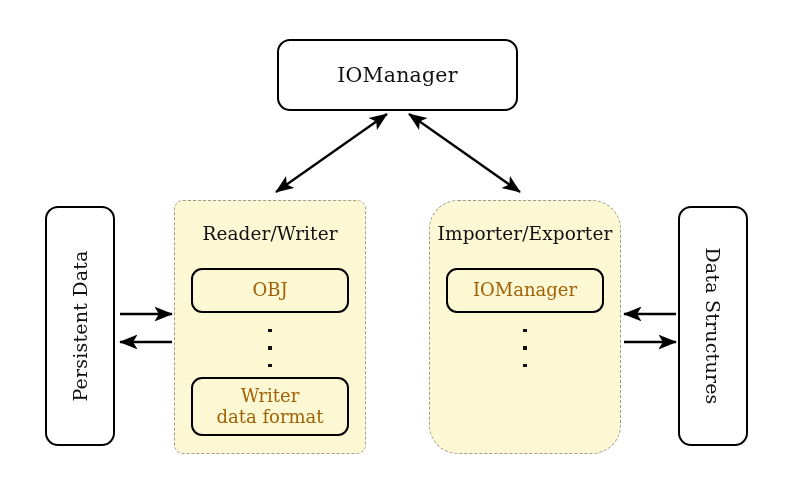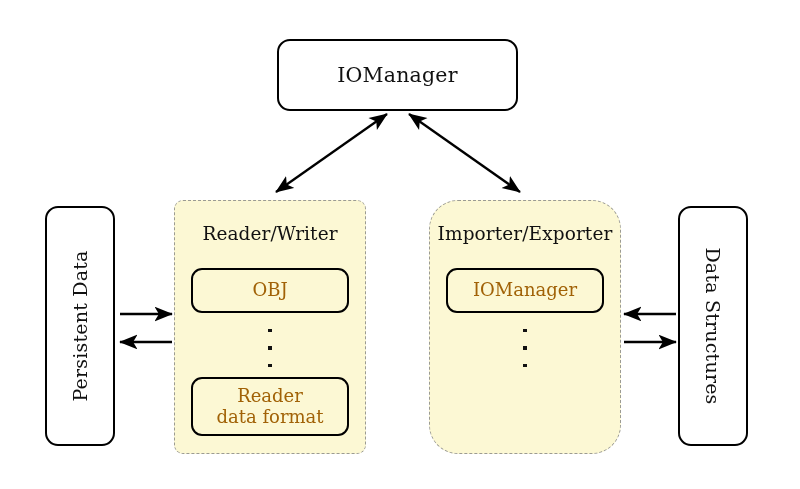--- a/index.html
+++ b/index.html
@@ -195,21 +195,21 @@
     </div>
 
     <div class="vdots">
       <i></i>
         <i></i>
         <i></i>
     </div>
 
     <div class="inner-box bottom">
       <span>
-        <span>Reader</span><br>
+        <span>Writer</span><br>
         <span>data format</span>
       </span>
     </div>
   </div>
 
   <div class="panel" id="panel-importer-exporter">
     <div class="panel-title">Importer/Exporter</div>
 
     <div class="inner-box top">
       <span>IOManager</span>

